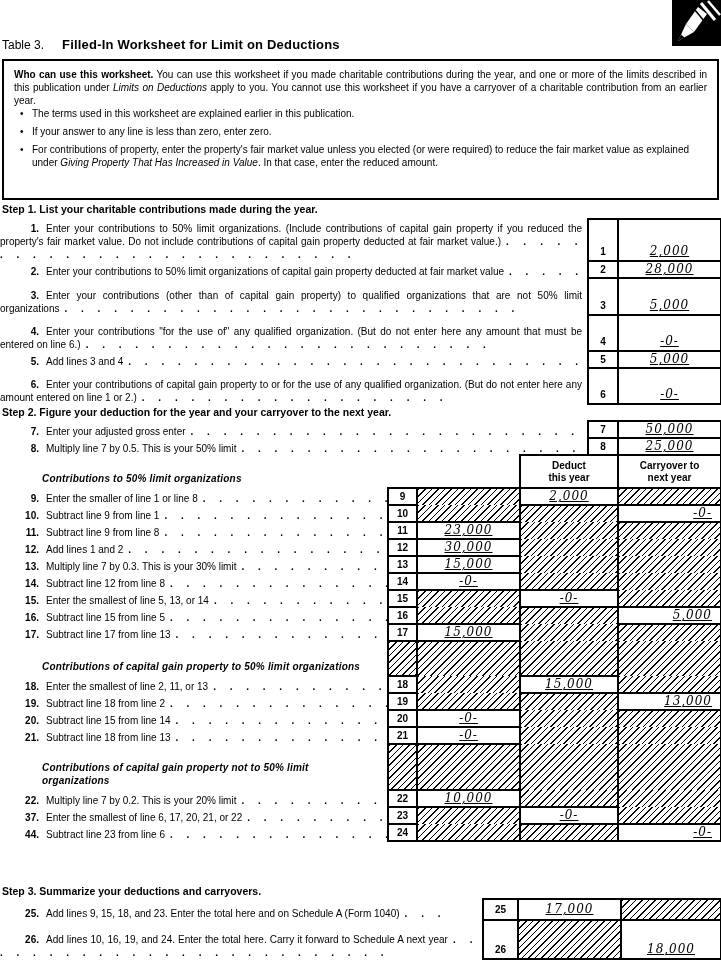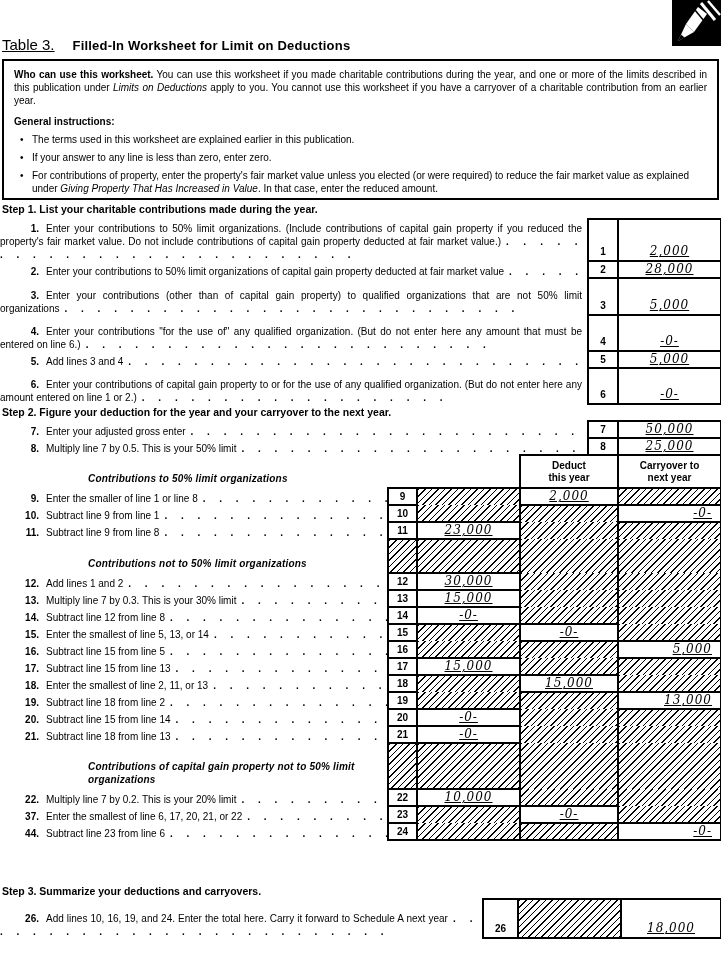--- a/index.html
+++ b/index.html
@@ -8,21 +8,21 @@
     width:721px; height:963px; position:relative; color:#000;
     font-family:"Liberation Sans", sans-serif; font-size:10px; line-height:13px;
   }
   .abs { position:absolute; }
 
   
   #pencil { left:672px; top:0; width:49px; height:46px; }
 
   
   #title-row { left:2px; top:38px; width:700px; white-space:nowrap; }
-  .table-label { font-size:15px;text-decoration:underline; }
+  .table-label { font-size:12px; }
   .doc-title   { font-size:13px; font-weight:bold; letter-spacing:.2px; padding-left:18px; }
 
   
   #intro-box {
     left:2px; top:59px; width:717px; height:141px;
     border:2px solid #000; padding:7px 10px 0 10px;
   }
   .b { font-weight:bold; }
   .i { font-style:italic; }
   #intro-box p { text-align:justify; }
@@ -64,21 +64,21 @@
   #main-table { left:0; top:454px; width:721px; }
   #step3-table { left:0; top:898px; width:721px; }
 
   .colhdr {
     border:2px solid #000; text-align:center; font-weight:bold;
     line-height:12px; vertical-align:middle; font-size:10px;
   }
   .sec-head {
     font-weight:bold; font-style:italic; letter-spacing:.2px;
   }
-  .sec-cell { vertical-align:bottom; padding-left:88px; padding-bottom:3px; padding-right:14px; }
+  .sec-cell { vertical-align:bottom; padding-left:42px; padding-bottom:3px; padding-right:14px; }
 </style>
 </head>
 <body>
 
 <div class="abs" id="pencil">
   <svg width="49" height="46" viewBox="0 0 49 46">
     <rect x="0" y="0" width="49" height="46" fill="#000"></rect>
     <polygon points="14,24 26,7 35,14 22,32" fill="#fff"></polygon>
     <polygon points="6,41 14,24 22,32" fill="#fff"></polygon>
     <polygon points="6,41 9,34.5 12.5,37.5" fill="#000"></polygon>
@@ -87,21 +87,20 @@
     <line x1="23" y1="10" x2="32" y2="21" stroke="#000" stroke-width="1.5"></line>
   </svg>
 </div>
 
 <div class="abs" id="title-row">
   <span class="table-label">Table 3.</span><span class="doc-title">Filled-In Worksheet for Limit on Deductions</span>
 </div>
 
 <div class="abs" id="intro-box">
   <p><span class="b">Who can use this worksheet.</span><span> You can use this worksheet if you made charitable contributions during the year, and one or more of the limits described in this publication under </span><span class="i">Limits on Deductions</span><span> apply to you. You cannot use this worksheet if you have a carryover of a charitable contribution from an earlier year.</span></p>
-  <div class="b gen-head">General instructions:</div>
   <div class="bullet">
     <span class="mark">•</span>
     <span class="btxt">The terms used in this worksheet are explained earlier in this publication.</span>
   </div>
   <div class="bullet">
     <span class="mark">•</span>
     <span class="btxt">If your answer to any line is less than zero, enter zero.</span>
   </div>
   <div class="bullet">
     <span class="mark">•</span>
@@ -206,27 +205,20 @@
     <td class="w val vr">-0-</td>
   </tr>
   <tr style="height:17px">
     <td class="lbl nw"><span class="num">11.</span><span>Subtract line 9 from line 8</span><span class="dots">. . . . . . . . . . . . . . . . . . . . . . . . . . . . . . . . . . . . . . . . . . . .</span></td>
     <td class="w boxnum">11</td>
     <td class="w val">23,000</td>
     <td class="hatch"></td>
     <td class="hatch"></td>
   </tr>
 
-  <tr style="height:34px">
-    <td class="sec-head sec-cell">Contributions not to 50% limit organizations</td>
-    <td class="hatch"></td>
-    <td class="hatch"></td>
-    <td class="hatch"></td>
-    <td class="hatch"></td>
-  </tr>
 
   <tr style="height:17px">
     <td class="lbl nw"><span class="num">12.</span><span>Add lines 1 and 2</span><span class="dots">. . . . . . . . . . . . . . . . . . . . . . . . . . . . . . . . . . . . . . . . . . . .</span></td>
     <td class="w boxnum">12</td>
     <td class="w val">30,000</td>
     <td class="hatch"></td>
     <td class="hatch"></td>
   </tr>
   <tr style="height:17px">
     <td class="lbl nw"><span class="num">13.</span><span>Multiply line 7 by 0.3. This is your 30% limit</span><span class="dots">. . . . . . . . . . . . . . . . . . . . . . . . . . . . . . . . . . . . . . . . . . . .</span></td>
@@ -250,27 +242,34 @@
     <td class="hatch"></td>
   </tr>
   <tr style="height:17px">
     <td class="lbl nw"><span class="num">16.</span><span>Subtract line 15 from line 5</span><span class="dots">. . . . . . . . . . . . . . . . . . . . . . . . . . . . . . . . . . . . . . . . . . . .</span></td>
     <td class="w boxnum">16</td>
     <td class="hatch"></td>
     <td class="hatch"></td>
     <td class="w val vr">5,000</td>
   </tr>
   <tr style="height:17px">
-    <td class="lbl nw"><span class="num">17.</span><span>Subtract line 15 from line 13</span><span class="dots">. . . . . . . . . . . . . . . . . . . . . . . . . . . . . . . . . . . . . . . . . . . .</span></td>
+    <td class="lbl nw"><span class="num">17.</span><span>Subtract line 17 from line 13</span><span class="dots">. . . . . . . . . . . . . . . . . . . . . . . . . . . . . . . . . . . . . . . . . . . .</span></td>
     <td class="w boxnum">17</td>
     <td class="w val">15,000</td>
     <td class="hatch"></td>
     <td class="hatch"></td>
   </tr>
 
+  <tr style="height:35px">
+    <td class="sec-head sec-cell">Contributions of capital gain property to 50% limit organizations</td>
+    <td class="hatch"></td>
+    <td class="hatch"></td>
+    <td class="hatch"></td>
+    <td class="hatch"></td>
+  </tr>
 
   <tr style="height:17px">
     <td class="lbl nw"><span class="num">18.</span><span>Enter the smallest of line 2, 11, or 13</span><span class="dots">. . . . . . . . . . . . . . . . . . . . . . . . . . . . . . . . . . . . . . . . . . . .</span></td>
     <td class="w boxnum">18</td>
     <td class="hatch"></td>
     <td class="w val">15,000</td>
     <td class="hatch"></td>
   </tr>
   <tr style="height:17px">
     <td class="lbl nw"><span class="num">19.</span><span>Subtract line 18 from line 2</span><span class="dots">. . . . . . . . . . . . . . . . . . . . . . . . . . . . . . . . . . . . . . . . . . . .</span></td>
@@ -329,20 +328,26 @@
 <div class="abs step-head" id="s3-head">Step 3. Summarize your deductions and carryovers.</div>
 
 <table class="abs" id="step3-table">
   <colgroup>
       <col style="width:483px">
       <col style="width:35px">
       <col style="width:103px">
       <col style="width:100px">
     </colgroup>
   <tbody>
+      <tr style="height:21px">
+    <td class="lbl"><span class="num">25.</span><span>Add lines 9, 15, 18, and 23. Enter the total here and on Schedule A (Form 1040)</span><span class="dots">. . .</span></td>
+    <td class="w boxnum">25</td>
+    <td class="w val">17,000</td>
+    <td class="hatch-f"></td>
+  </tr>
   <tr style="height:39px">
     <td class="lbl lbl-j"><span class="num">26.</span><span>Add lines 10, 16, 19, and 24. Enter the total here. Carry it forward to Schedule A next year</span><span class="dots">. . . . . . . . . . . . . . . . . . . . . . . . . .</span></td>
     <td class="w boxnum vbot">26</td>
     <td class="hatch-f"></td>
     <td class="w val vbot">18,000</td>
   </tr>
 </tbody>
   </table>
 
 </body></html>

